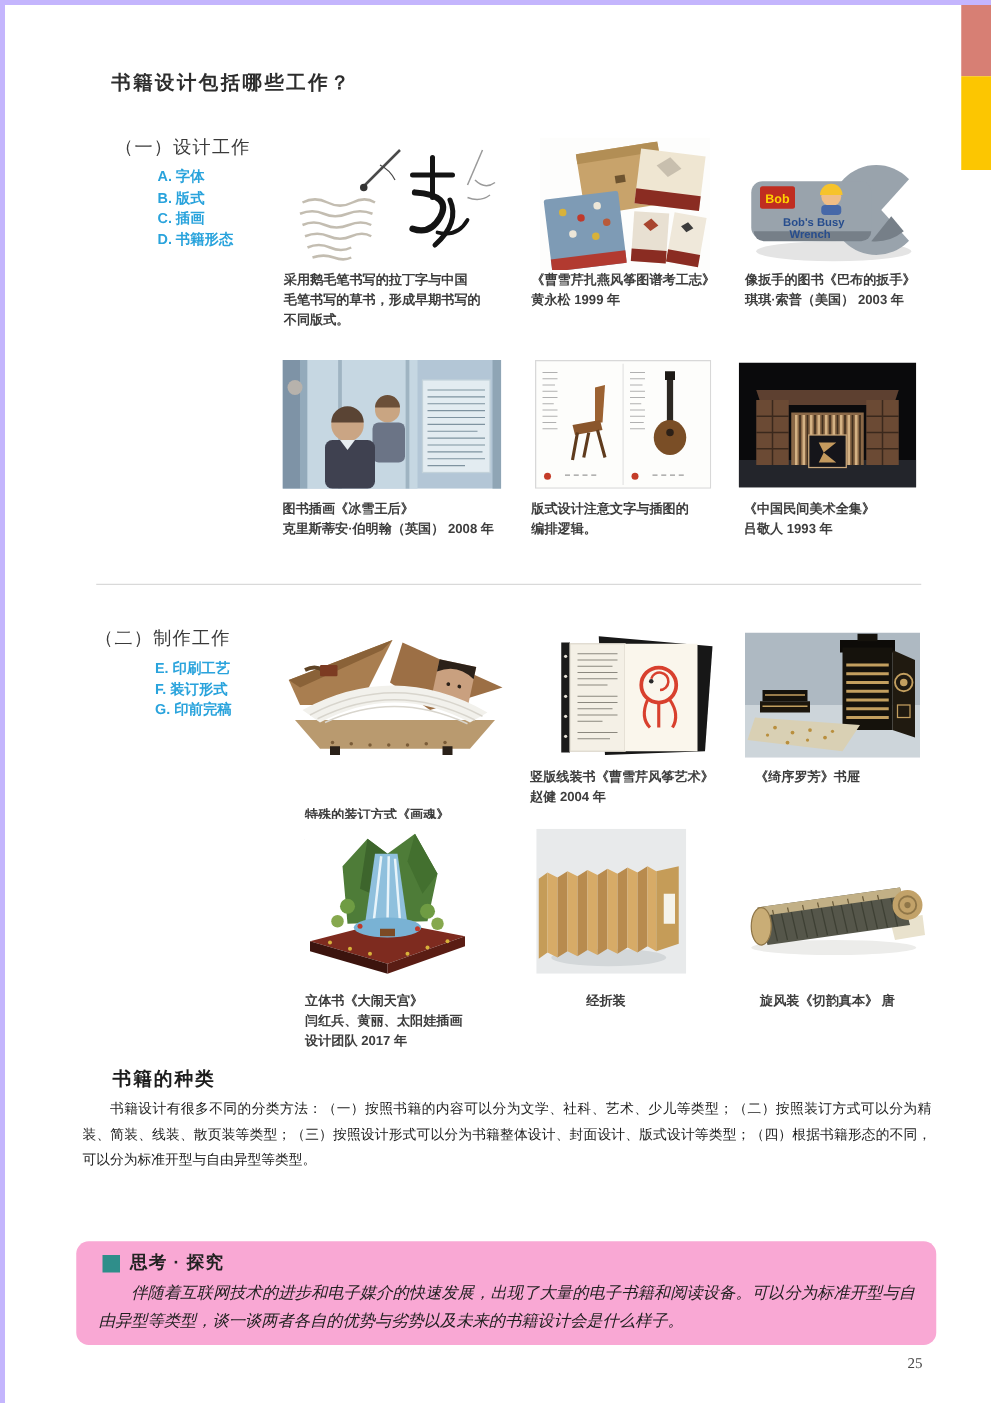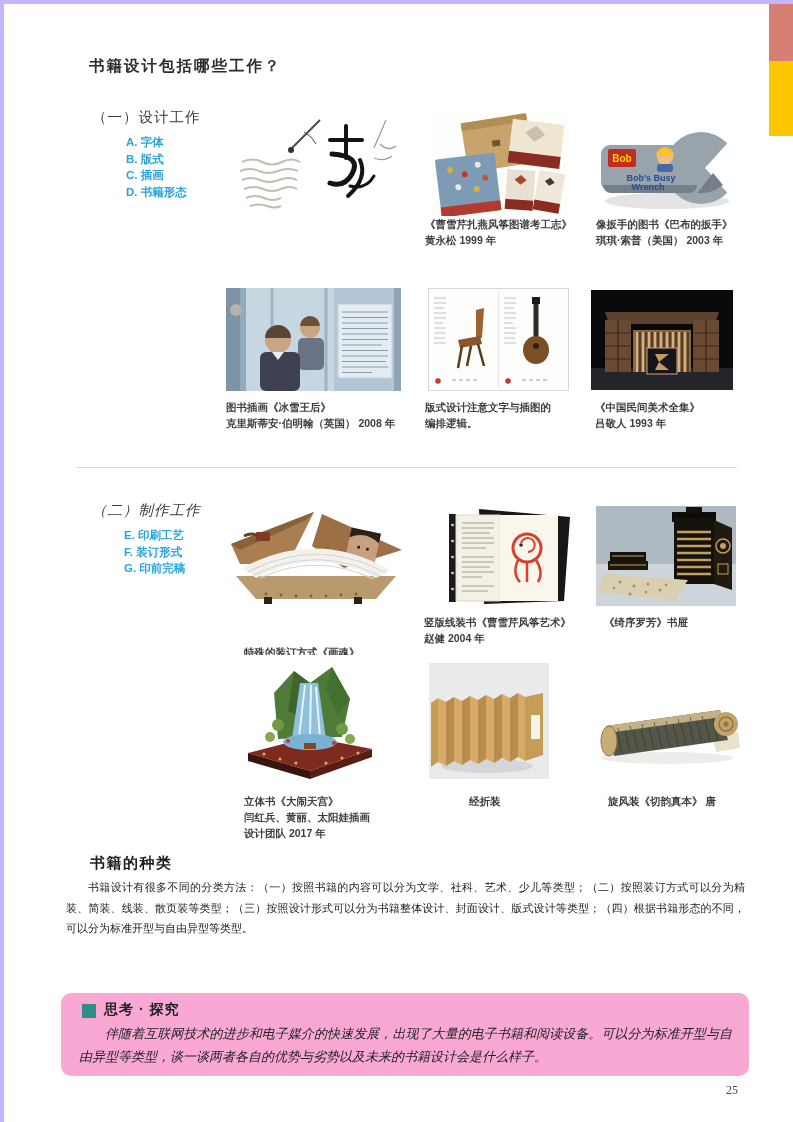--- a/index.html
+++ b/index.html
@@ -114,20 +114,23 @@
     <path d="M104,86 a36,36 0 0 0 26,-8 l-10,-12 z" fill="#767f88"></path>
     <rect x="15" y="42" width="28" height="18" rx="2" fill="#c02d20"></rect>
     <text x="29" y="55" font-size="10" font-weight="bold" fill="#ffd200" text-anchor="middle" font-family="Liberation Sans, sans-serif">Bob</text>
     <circle cx="72" cy="50" r="8" fill="#f0bd86"></circle>
     <path d="M63,49 a9,9 0 0 1 18,0 z" fill="#f6c32b"></path>
     <rect x="64" y="57" width="16" height="8" rx="3" fill="#4668a8"></rect>
     <text x="58" y="74" font-size="9" font-weight="bold" fill="#274d8d" text-anchor="middle" font-family="Liberation Sans, sans-serif">Bob's Busy</text>
     <text x="55" y="83" font-size="9" font-weight="bold" fill="#274d8d" text-anchor="middle" font-family="Liberation Sans, sans-serif">Wrench</text>
   </svg>
 
+  <div class="abs caption" style="left:223px;top:212px;width:185px;">采用鹅毛笔书写的拉丁字与中国
+毛笔书写的草书，形成早期书写的
+不同版式。</div>
   <div class="abs caption" style="left:421px;top:212px;width:165px;">《曹雪芹扎燕风筝图谱考工志》
 黄永松 1999 年</div>
   <div class="abs caption" style="left:592px;top:212px;width:155px;">像扳手的图书《巴布的扳手》
 琪琪·索普（美国） 2003 年</div>
 
   <svg class="abs" style="left:222px;top:284px;" width="175" height="103" viewBox="0 0 175 103">
     <rect width="175" height="103" fill="#b3c6d6"></rect>
     <rect x="0" y="0" width="14" height="103" fill="#7e93a6"></rect>
     <rect x="14" y="0" width="6" height="103" fill="#93aabb"></rect>
     <rect x="20" y="0" width="88" height="103" fill="#c6d7e2"></rect>
@@ -192,21 +195,21 @@
 
   <div class="abs caption" style="left:222px;top:395px;width:195px;">图书插画《冰雪王后》
 克里斯蒂安·伯明翰（英国） 2008 年</div>
   <div class="abs caption" style="left:421px;top:395px;width:165px;">版式设计注意文字与插图的
 编排逻辑。</div>
   <div class="abs caption" style="left:591px;top:395px;width:150px;">《中国民间美术全集》
 吕敬人 1993 年</div>
 
   <div class="abs divider" style="left:73px;top:463px;width:660px;"></div>
 
-  <div class="abs section-label" style="left:88px;top:497px;font-style:italic;">（二）制作工作</div>
+  <div class="abs section-label" style="left:72px;top:497px;">（二）制作工作</div>
   <div class="abs blue-list" style="left:120px;top:523px;">
     <div>E. 印刷工艺</div>
     <div>F. 装订形式</div>
     <div>G. 印前完稿</div>
   </div>
 
   <svg class="abs" style="left:222px;top:502px;" width="180" height="100" viewBox="0 0 180 100">
     <rect width="180" height="100" fill="#ffffff"></rect>
     <polygon points="10,70 170,70 150,93 30,93" fill="#b99a6f"></polygon>
     <g fill="#7a5c38">

